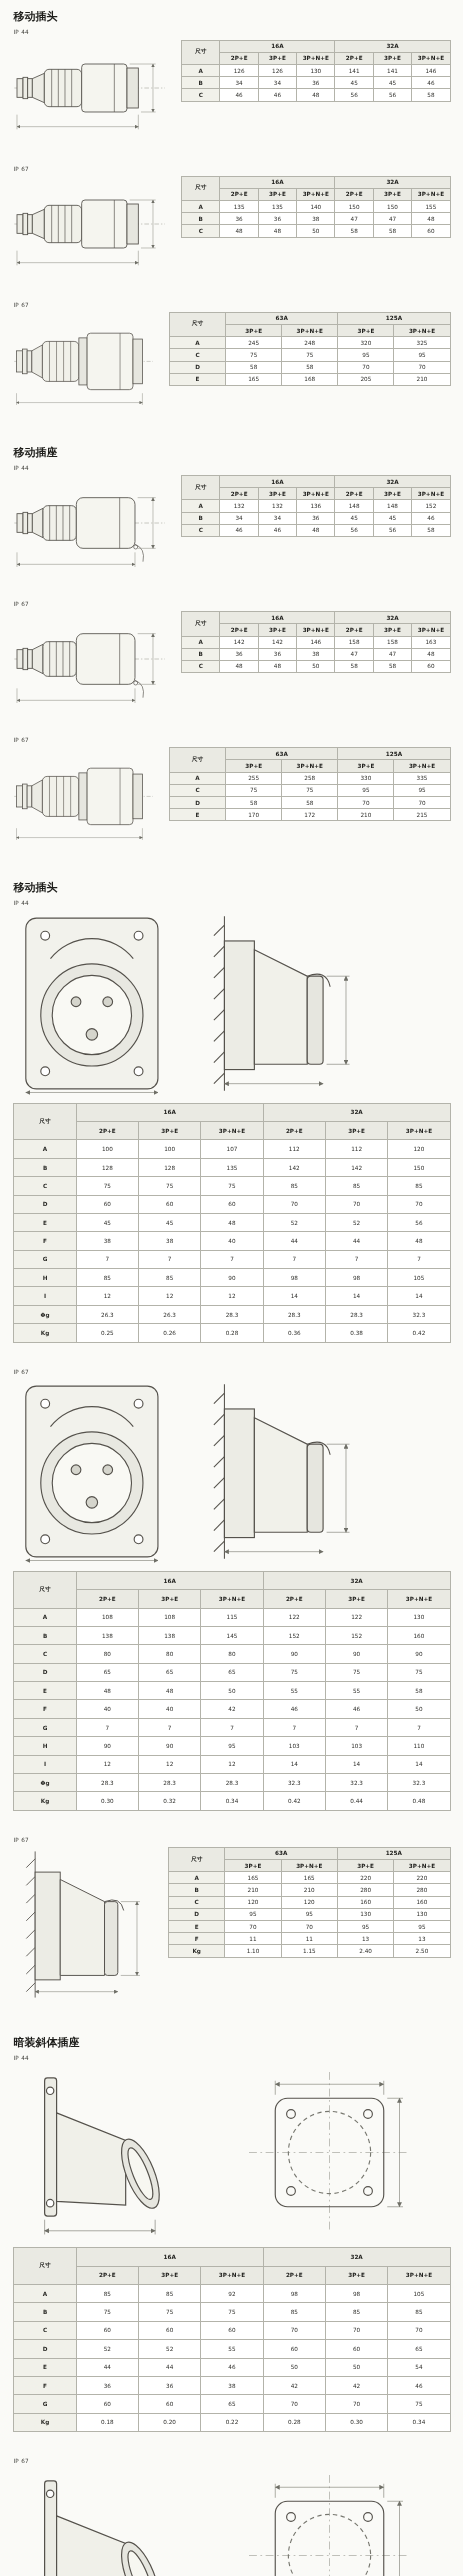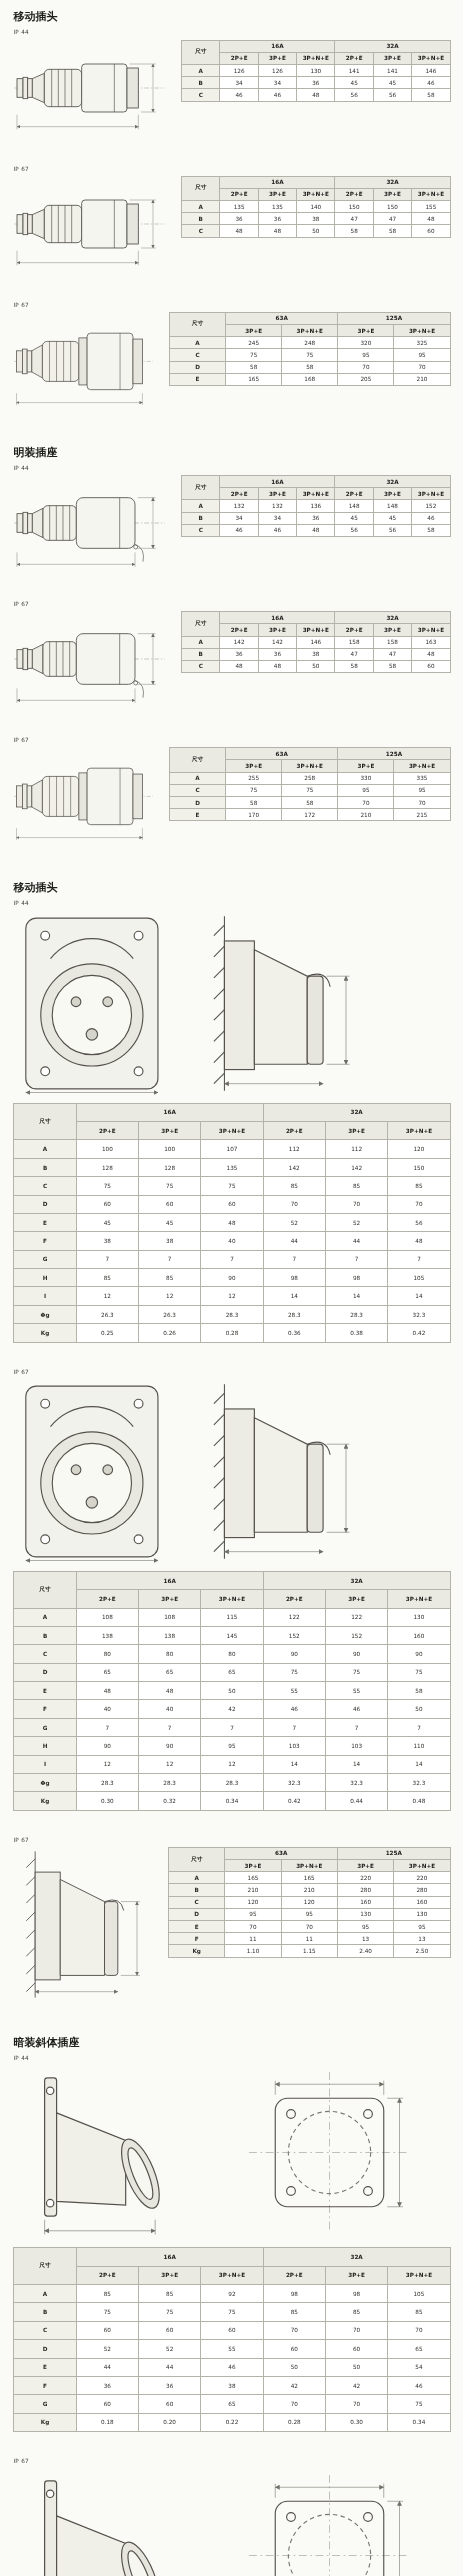--- a/index.html
+++ b/index.html
@@ -391,21 +391,21 @@
                 <td>205</td>
                 <td>210</td>
               </tr>
             </tbody>
           </table>
       </div>
     </div>
   </section>
 
   <section class="sec">
-    <h2 class="sec-title">明装插座</h2>
+    <h2 class="sec-title">移动插座</h2>
 
     <div class="sub">
       <div class="ip">IP 44</div>
       <div class="row">
         <div class="drawing">
           <svg class="d-sm" viewBox="0 0 230 150">
               <use href="#sym-coupler"></use>
             </svg>
         </div>
         <table class="tbl">

